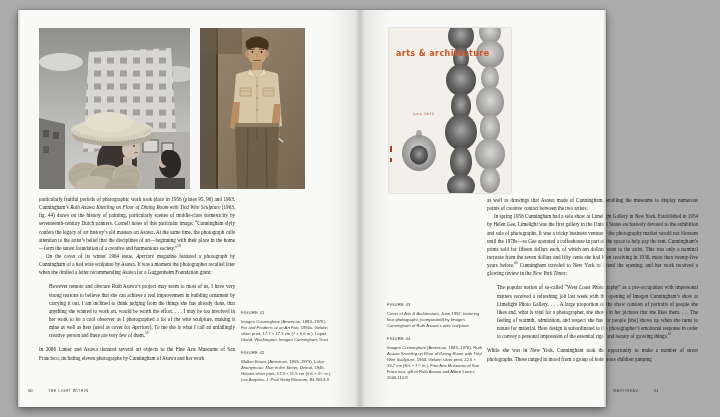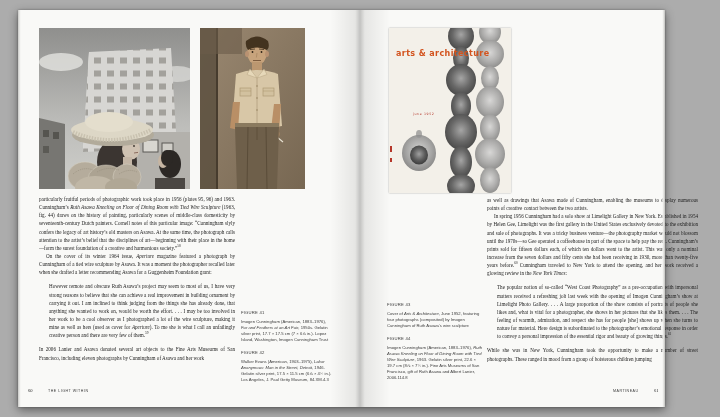--- a/index.html
+++ b/index.html
@@ -1,17 +1,17 @@
 <!DOCTYPE html>
 <html><head>
 <meta charset="utf-8">
 <style>
   html,body{margin:0;padding:0;width:720px;height:417px;overflow:hidden;background:#acacac;}
   *{box-sizing:border-box;}
-  .spread{position:absolute;left:18px;top:10px;width:647px;height:397px;background:#f9f9f7;
+  .spread{position:absolute;left:18px;top:10px;width:588px;height:397px;background:#f9f9f7;
           box-shadow:0 3px 9px rgba(0,0,0,.45),0 0 2px rgba(0,0,0,.3);}
   .spread::before{content:"";position:absolute;left:0;top:0;bottom:0;width:3px;
           background:linear-gradient(to right,#c9c9c6,#f2f2f0 70%,transparent);}
   .spread::after{content:"";position:absolute;right:0;top:0;bottom:0;width:3px;
           background:linear-gradient(to left,#c2c2bf,#f2f2f0 70%,transparent);}
   .gutter{position:absolute;left:312px;top:0;width:60px;height:100%;pointer-events:none;
           background:linear-gradient(to right,rgba(0,0,0,0),rgba(0,0,0,.08) 42%,rgba(0,0,0,.22) 50%,rgba(0,0,0,.08) 58%,rgba(0,0,0,0));}
   .photo{position:absolute;top:18px;overflow:hidden;background:#888;}
   .photo svg{display:block;width:100%;height:100%;}
   .photo1{left:21px;width:151px;height:161px;}

